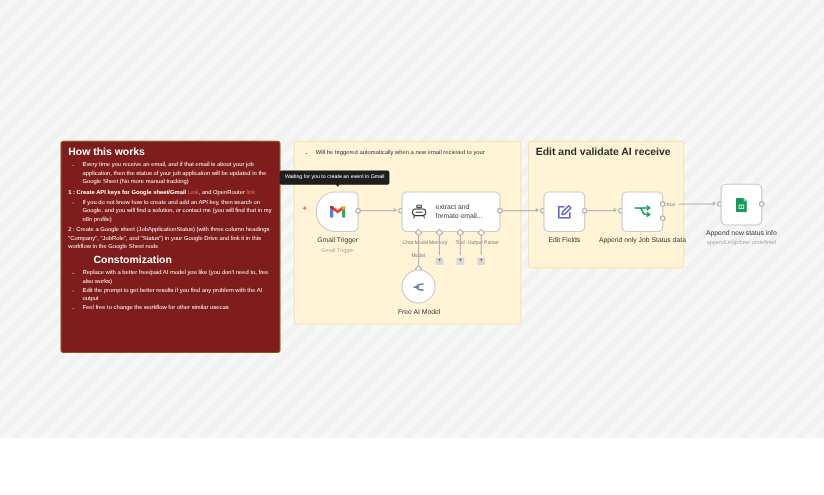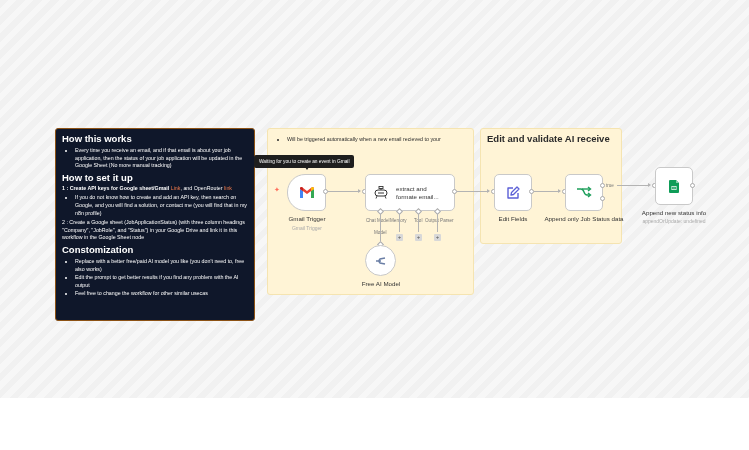--- a/index.html
+++ b/index.html
@@ -2,21 +2,21 @@
 <html><head>
 <meta charset="utf-8">
 <style>
   html, body { margin:0; padding:0; }
   body { width:749px; height:450px; background:#ffffff; position:relative; overflow:hidden;
          font-family:"Liberation Sans", sans-serif; }
   .canvas { position:absolute; left:0; top:0; width:749px; height:398px;
             background-color:#f5f5f5;
             background-image: repeating-linear-gradient(135deg, #f1f1f1 0px, #f1f1f1 6px, #f7f7f7 6px, #f7f7f7 12px); }
   .sticky { position:absolute; border-radius:3px; box-sizing:border-box; }
-  .sticky.brown { background:#0f172a; border:1px solid #8d5214; color:#fff; }
+  .sticky.brown { background:#7f1d1d; border:1px solid #8d5214; color:#fff; }
   .sticky.yellow { background:#fff4d6; border:1px solid #f5e4b1; color:#2b2b2b; }
   .sticky h2 { margin:0; font-size:9.5px; font-weight:bold; line-height:12px; }
   .sticky ul { margin:2px 0 2px 0; padding-left:13px; list-style:disc; }
   .sticky li { font-size:5.3px; line-height:7.6px; margin-bottom:1px; }
   .sticky p { margin:1px 0; font-size:5.3px; line-height:7.6px; }
   .link { color:#f0794a; }
   .note-yellow-text { font-size:5.3px; line-height:7px; }
 
   .node { position:absolute; background:#fff; border:1px solid #c9c9c9; border-radius:5px; box-sizing:border-box;
           display:flex; align-items:center; justify-content:center; }
@@ -37,27 +37,26 @@
 </head>
 <body>
 
 <div class="canvas"></div>
 
 <div class="sticky brown" style="left:55px; top:128px; width:200px; height:193px; padding:4px 6px;">
   <h2>How this works</h2>
   <ul>
     <li>Every time you receive an email, and if that email is about your job application, then the status of your job application will be updated in the Google Sheet (No more manual tracking)</li>
   </ul>
-  <h2>How to set it up</h2>
   <p><b><span>1 : Create API keys for Google sheet/Gmail </span></b><span class="link">Link</span><span>, and OpenRouter </span><span class="link">link</span></p>
   <ul>
     <li>If you do not know how to create and add an API key, then search on Google, and you will find a solution, or contact me (you will find that in my n8n profile)</li>
   </ul>
   <p>2 : Create a Google sheet (JobApplicationStatus) (with three column headings "Company", "JobRole", and "Status") in your Google Drive and link it in this workflow in the Google Sheet node</p>
-  <h2 style="margin-top:2px;">Constomization</h2>
+  <h2 style="margin-top:2px;margin-left:23px;">Constomization</h2>
   <ul>
     <li>Replace with a better free/paid AI model you like (you don't need to, free also works)</li>
     <li>Edit the prompt to get better results if you find any problem with the AI output</li>
     <li>Feel free to change the workflow for other similar usecas</li>
   </ul>
 </div>
 
 <div class="sticky yellow" style="left:267px; top:128px; width:207px; height:167px; padding:4px 6px;">
   <ul style="margin-top:3px;">
     <li class="note-yellow-text">Will be triggered automatically when a new email recieved to your</li>

